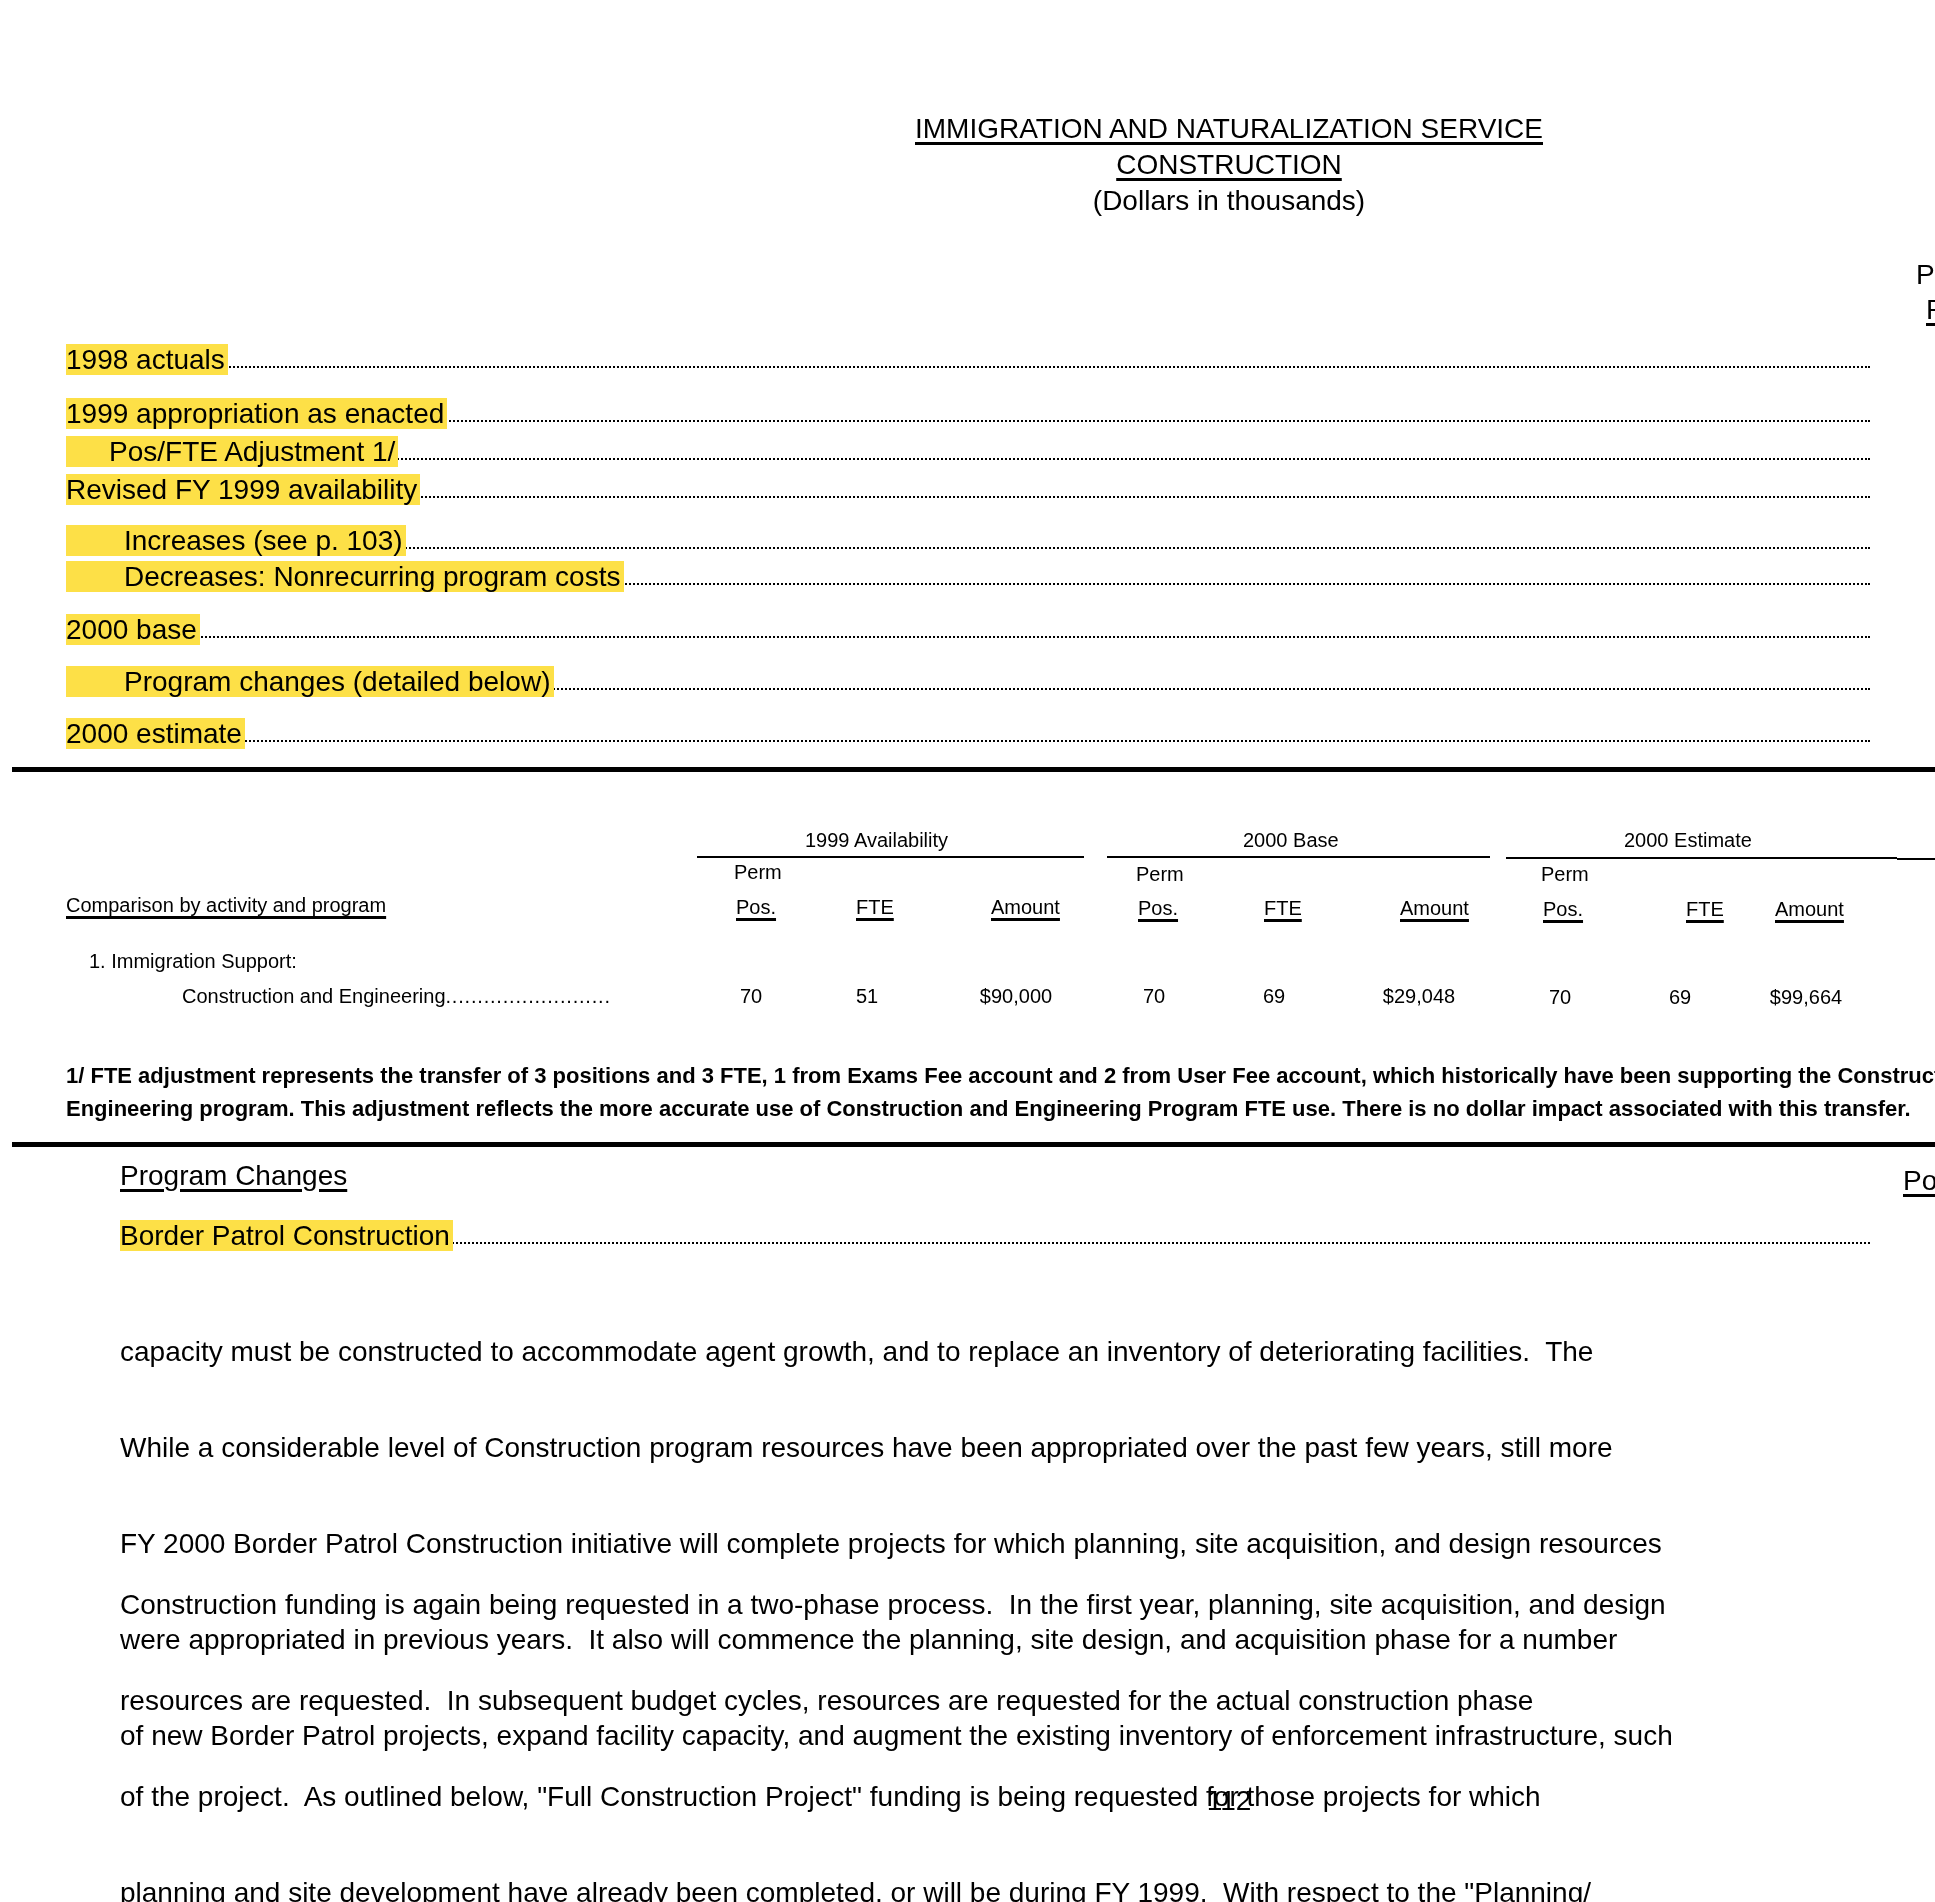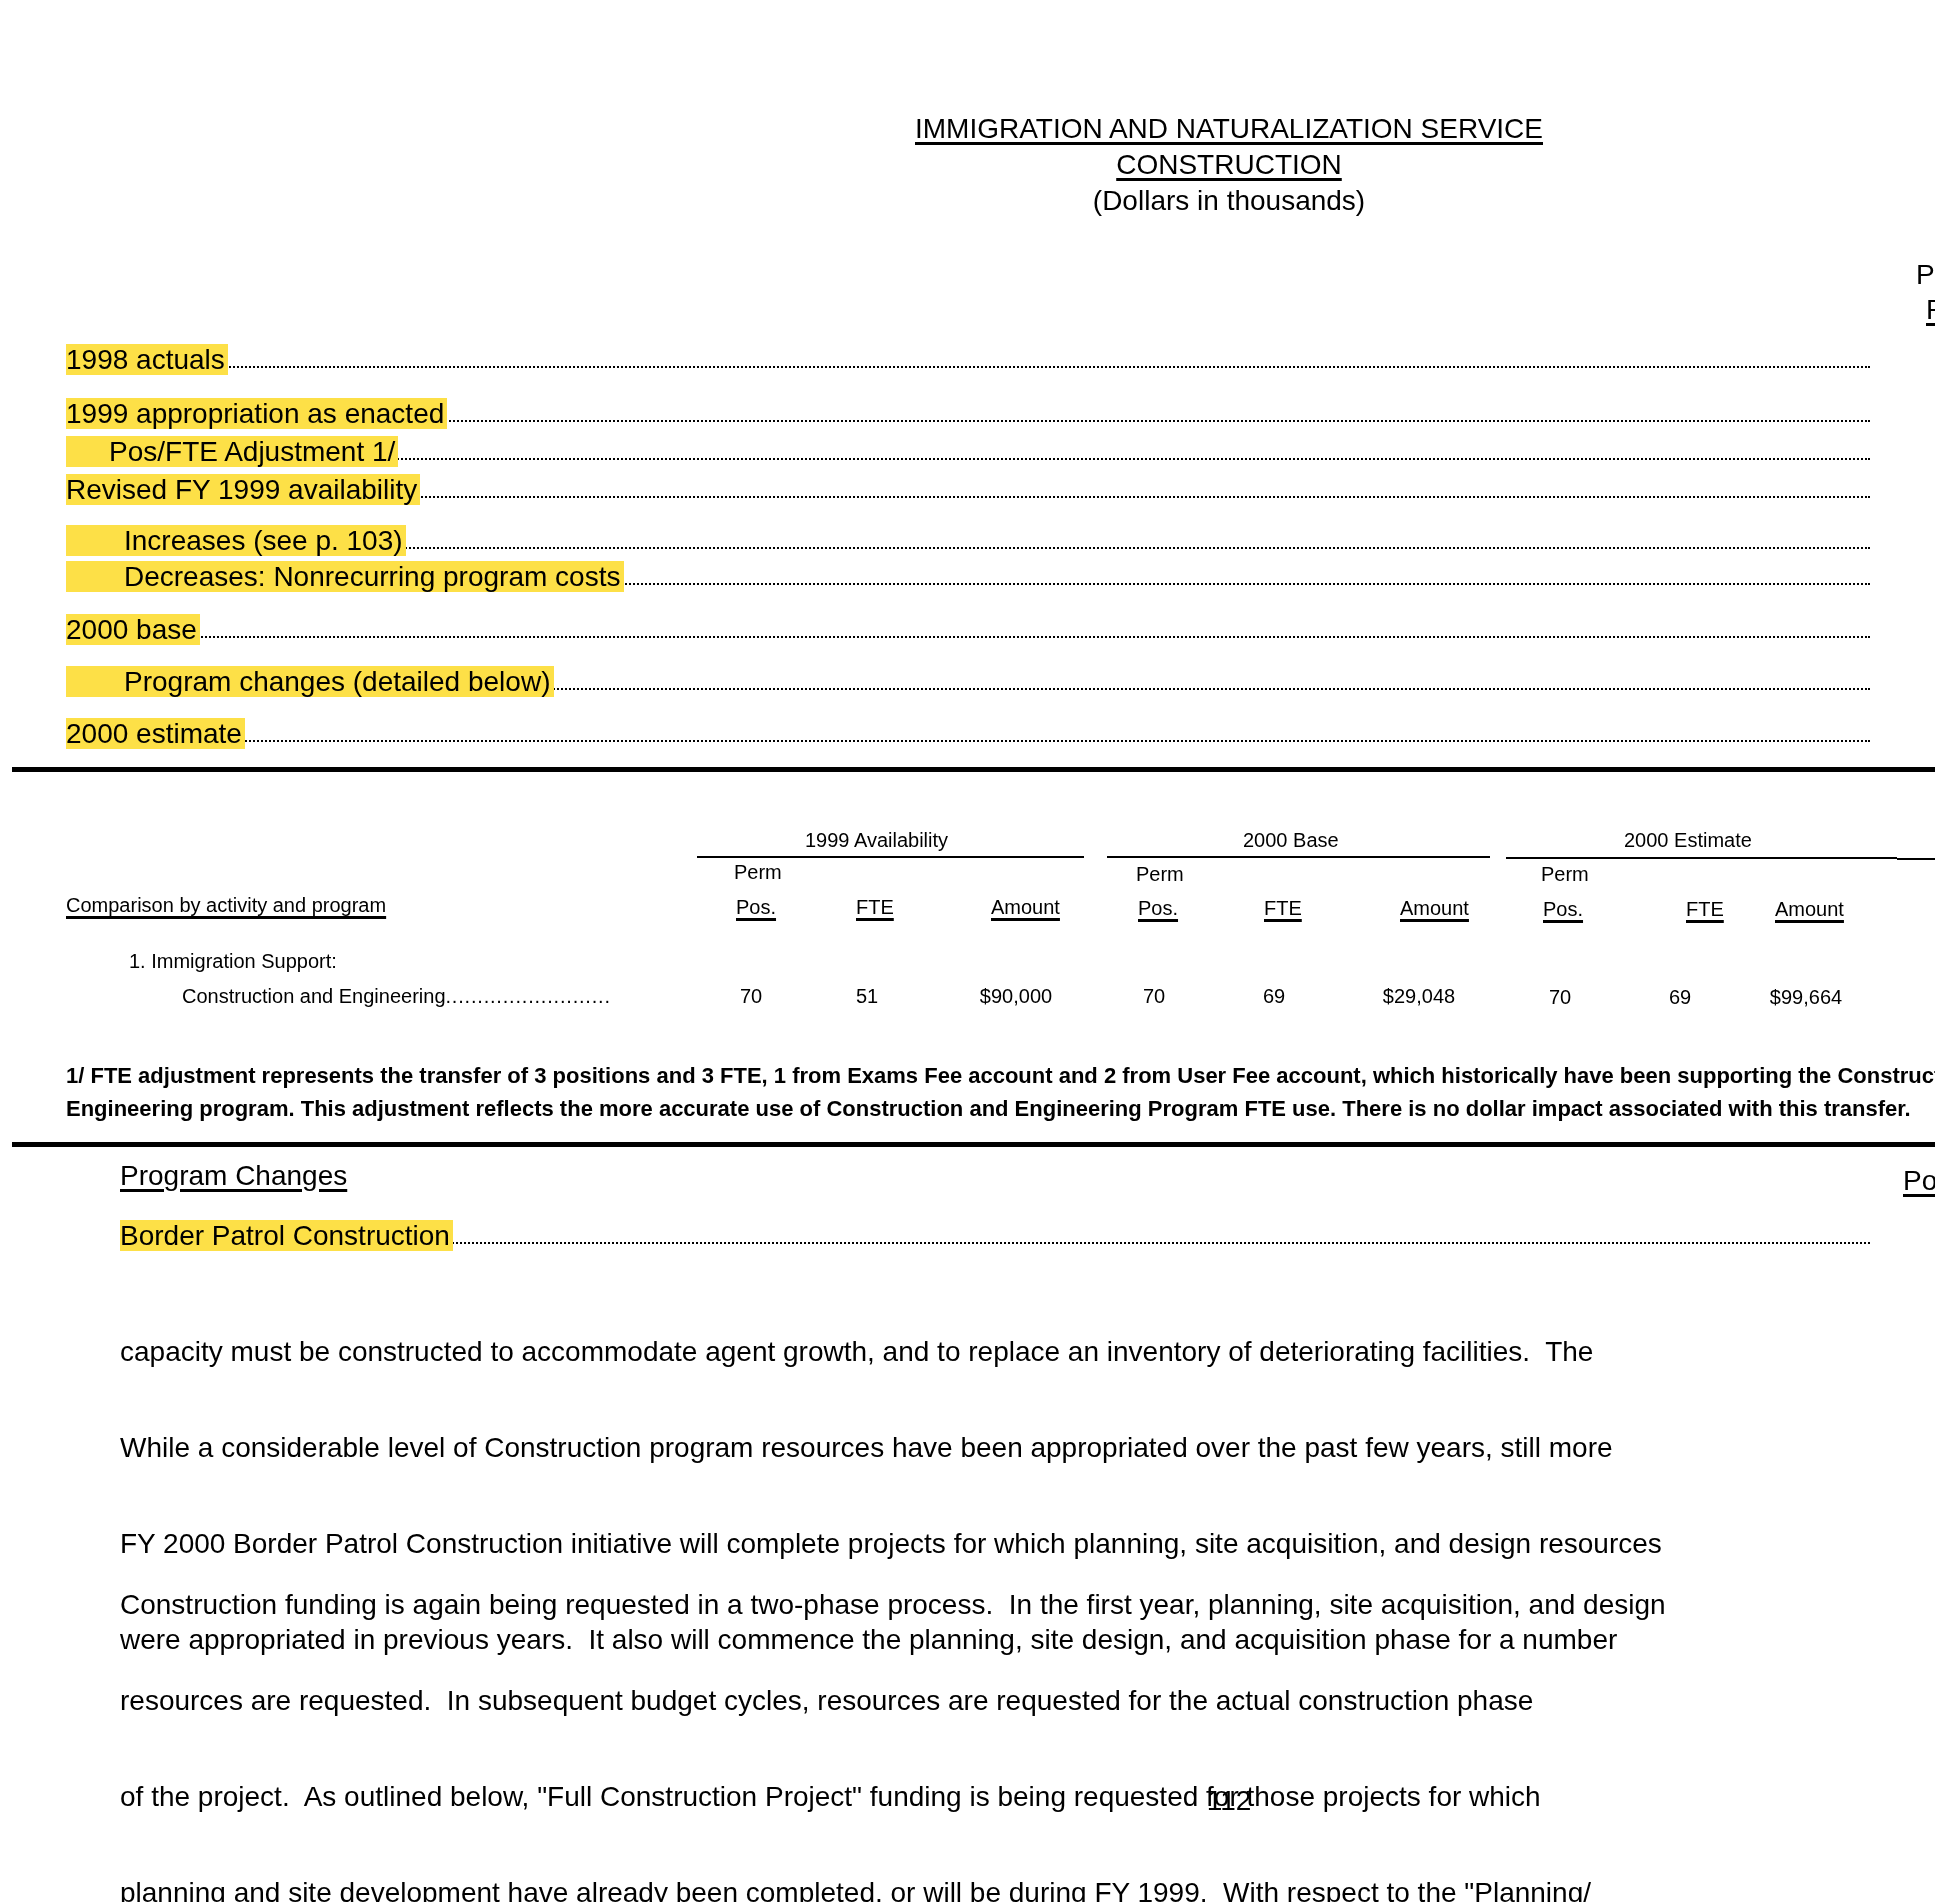--- a/index.html
+++ b/index.html
@@ -116,21 +116,21 @@
 <div class="cmp u" style="left:736px; top:896px;">Pos.</div>
 <div class="cmp u" style="left:856px; top:896px;">FTE</div>
 <div class="cmp u" style="left:991px; top:896px;">Amount</div>
 <div class="cmp u" style="left:1138px; top:897px;">Pos.</div>
 <div class="cmp u" style="left:1264px; top:897px;">FTE</div>
 <div class="cmp u" style="left:1400px; top:897px;">Amount</div>
 <div class="cmp u" style="left:1543px; top:898px;">Pos.</div>
 <div class="cmp u" style="left:1686px; top:898px;">FTE</div>
 <div class="cmp u" style="left:1775px; top:898px;">Amount</div>
 
-<div class="cmp" style="left:89px; top:950px;margin-left:40px;">1.  Immigration Support:</div>
+<div class="cmp" style="left:89px; top:950px;">1.  Immigration Support:</div>
 <div class="cmp" style="left:182px; top:985px; width:492px; white-space:nowrap; overflow:hidden;">
   <span>Construction and Engineering</span><span style="letter-spacing:0.8px;">..........................</span>
 </div>
 
 <div class="cmp cmp-r" style="left:716px; top:985px; width:70px;">70</div>
 <div class="cmp cmp-r" style="left:832px; top:985px; width:70px;">51</div>
 <div class="cmp cmp-r" style="left:952px; top:985px; width:128px;">$90,000</div>
 <div class="cmp cmp-r" style="left:1119px; top:985px; width:70px;">70</div>
 <div class="cmp cmp-r" style="left:1239px; top:985px; width:70px;">69</div>
 <div class="cmp cmp-r" style="left:1355px; top:985px; width:128px;">$29,048</div>
@@ -153,20 +153,21 @@
   <div class="lbl" style="width:1750px;"><span class="txt">Border Patrol Construction</span></div>
   <div class="c1" style="left:1750px; width:155px;">...</div>
 
 </div>
 
 <div class="para" style="top:1272px;">
   <div>capacity must be constructed to accommodate agent growth, and to replace an inventory of deteriorating facilities.  The</div>
   <div>While a considerable level of Construction program resources have been appropriated over the past few years, still more</div>
   <div>FY 2000 Border Patrol Construction initiative will complete projects for which planning, site acquisition, and design resources</div>
   <div>were appropriated in previous years.  It also will commence the planning, site design, and acquisition phase for a number</div>
+  <div>of new Border Patrol projects, expand facility capacity, and augment the existing inventory of enforcement infrastructure, such</div>
   
 </div>
 
 <div class="para" style="top:1525px;">
   <div>Construction funding is again being requested in a two-phase process.  In the first year, planning, site acquisition, and design</div>
   <div>resources are requested.  In subsequent budget cycles, resources are requested for the actual construction phase</div>
   <div>of the project.  As outlined below, "Full Construction Project" funding is being requested for those projects for which</div>
   <div>planning and site development have already been completed, or will be during FY 1999.  With respect to the "Planning/</div>
   
   

